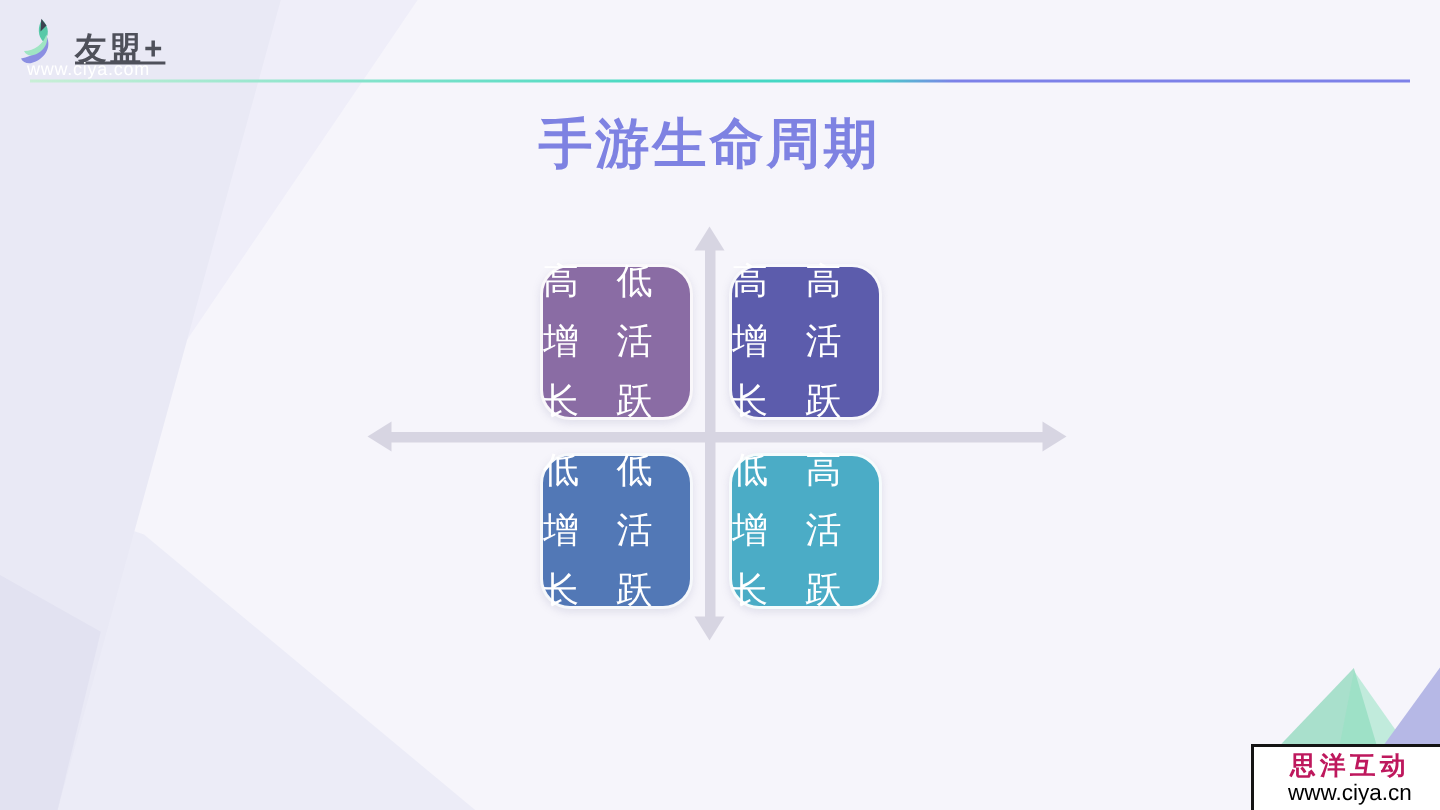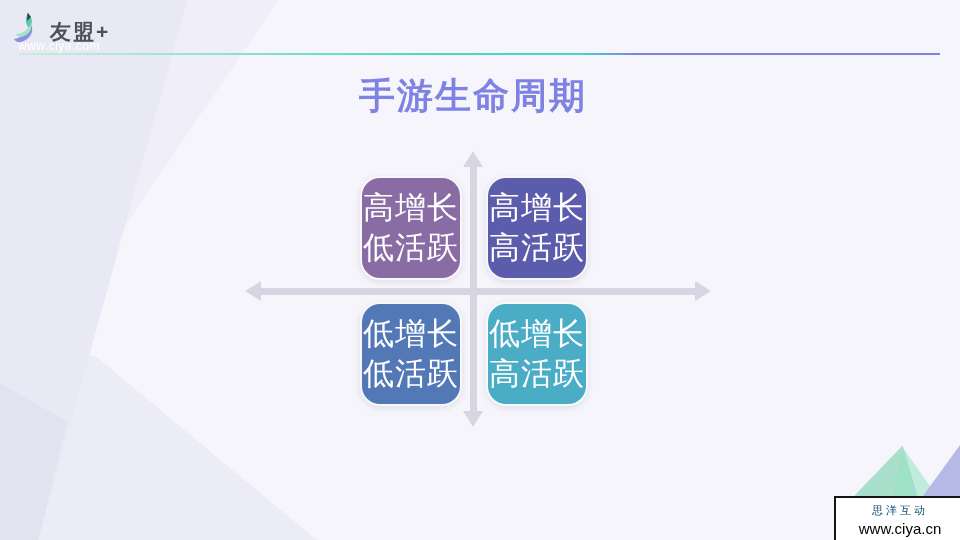--- a/index.html
+++ b/index.html
@@ -9,63 +9,63 @@
   
   .bg-shape{position:absolute;left:0;top:0;width:100%;height:100%;pointer-events:none;}
   .bg-a{background:#EFEEF9;clip-path:polygon(0 0,29% 0,0 76%);}
   .bg-b{background:#ECECF7;clip-path:polygon(0 60%,10% 66%,33% 100%,0 100%);}
   .bg-c{background:#E9E9F5;clip-path:polygon(0 0,19.5% 0,4% 100%,0 100%);}
   .bg-d{background:#E2E2F1;clip-path:polygon(0 71%,7% 78%,4% 100%,0 100%);}
 
   
   .logo-wrap{position:absolute;left:12px;top:12px;display:flex;align-items:flex-start;}
   .logo-icon{width:30px;height:34px;}
-  .logo-text{margin-left:8px;margin-top:6px;font-size:21px;font-weight:bold;color:#4E505A;letter-spacing:2px;}
+  .logo-text{margin-left:8px;margin-top:6px;font-size:21px;font-weight:bold;color:#4E505A;letter-spacing:2px;text-decoration:underline;}
   .logo-url{position:absolute;left:18px;top:39px;font-size:12px;color:#ffffff;letter-spacing:.5px;}
   .header-divider{position:absolute;left:20px;top:53px;width:920px;height:2px;
     background:linear-gradient(90deg,#C9EFD6 0%,#49D9C2 45%,#43D6C6 61%,#7D81E8 67%,#7D81E8 100%);}
 
   
   .page-title{position:absolute;left:0;top:72px;width:946px;text-align:center;
     font-size:36px;font-weight:bold;color:#7E82E2;letter-spacing:2px;}
 
   
   .axis{position:absolute;background:#D7D5E2;}
   .axis-v{left:470px;top:166px;width:7px;height:246px;}
   .axis-h{left:260px;top:288px;width:436px;height:7px;}
   .arrowhead{position:absolute;width:0;height:0;}
   .ah-up{left:463px;top:151px;border-left:10px solid transparent;border-right:10px solid transparent;border-bottom:16px solid #D7D5E2;}
   .ah-down{left:463px;top:411px;border-left:10px solid transparent;border-right:10px solid transparent;border-top:16px solid #D7D5E2;}
   .ah-left{left:245px;top:281px;border-top:10px solid transparent;border-bottom:10px solid transparent;border-right:16px solid #D7D5E2;}
   .ah-right{left:695px;top:281px;border-top:10px solid transparent;border-bottom:10px solid transparent;border-left:16px solid #D7D5E2;}
 
   .qbox{position:absolute;width:102px;height:104px;border-radius:20px;
     border:2px solid rgba(255,255,255,.95);box-sizing:border-box;
-    display:flex;flex-direction:column;align-items:center;justify-content:center;
-    color:#ffffff;font-size:31px;line-height:40px;letter-spacing:1px;
+    display:flex;flex-direction:row;align-items:center;justify-content:center;
+    color:#ffffff;font-size:24px;line-height:40px;letter-spacing:1px;
     box-shadow:0 2px 6px rgba(120,120,160,.18);}
   .q1{left:360px;top:176px;}
   .q2{left:486px;top:176px;}
   .q3{left:360px;top:302px;}
   .q4{left:486px;top:302px;}
 
   
   .tri{position:absolute;pointer-events:none;}
   .tri-lavender{left:878px;top:443px;width:82px;height:97px;background:#B6B8E6;
     clip-path:polygon(100% 2%,100% 100%,16% 100%);}
   .tri-teal-1{left:850px;top:443px;width:72px;height:60px;background:rgba(106,206,165,.55);
     clip-path:polygon(73% 4%,6% 88%,95% 93%);}
   .tri-teal-2{left:886px;top:446px;width:52px;height:66px;background:rgba(150,226,194,.55);
     clip-path:polygon(32% 2%,100% 78%,8% 100%);}
 
   
   .watermark{position:absolute;left:834px;top:496px;width:132px;height:46px;box-sizing:border-box;
     background:#ffffff;border:2px solid #141414;z-index:6;
     display:flex;flex-direction:column;align-items:center;justify-content:center;}
-  .wm-name{font-size:11px;font-weight:normal;color:#0c4a6e;letter-spacing:3px;line-height:19px;
+  .wm-name{font-size:17px;font-weight:bold;color:#be185d;letter-spacing:3px;line-height:19px;
     text-shadow:-1px -1px 0 #fff,1px -1px 0 #fff,-1px 1px 0 #fff,1px 1px 0 #fff;}
   .wm-url{font-size:15px;font-weight:normal;color:#000;line-height:17px;
     text-shadow:-1px -1px 0 #fff,1px -1px 0 #fff,-1px 1px 0 #fff,1px 1px 0 #fff;}
 </style>
 </head>
 <body>
 
 <div class="slide">
 
   <div class="bg-shape bg-a"></div>

